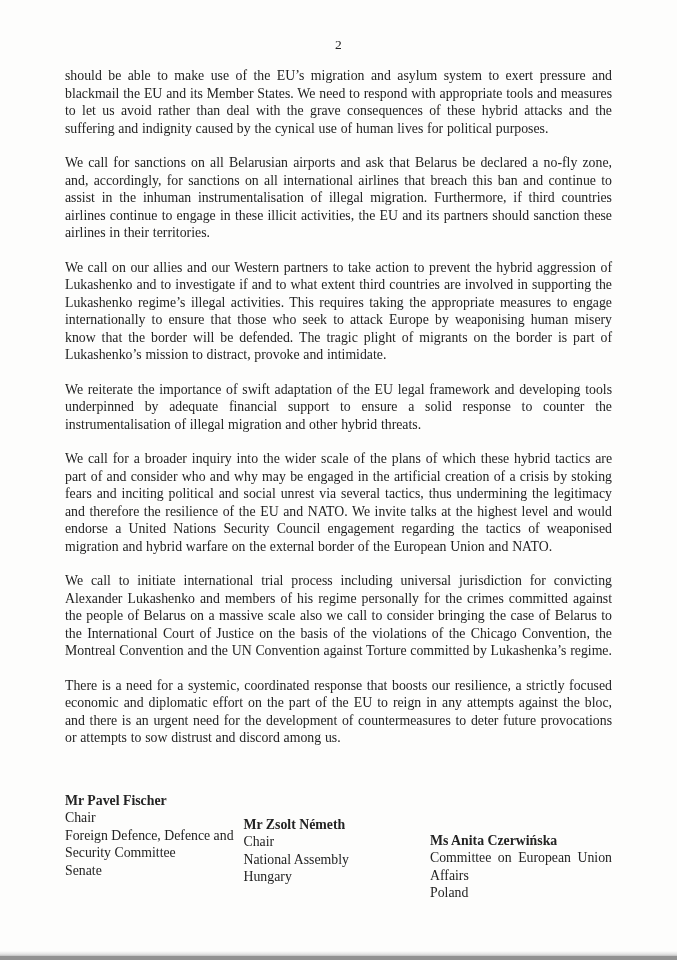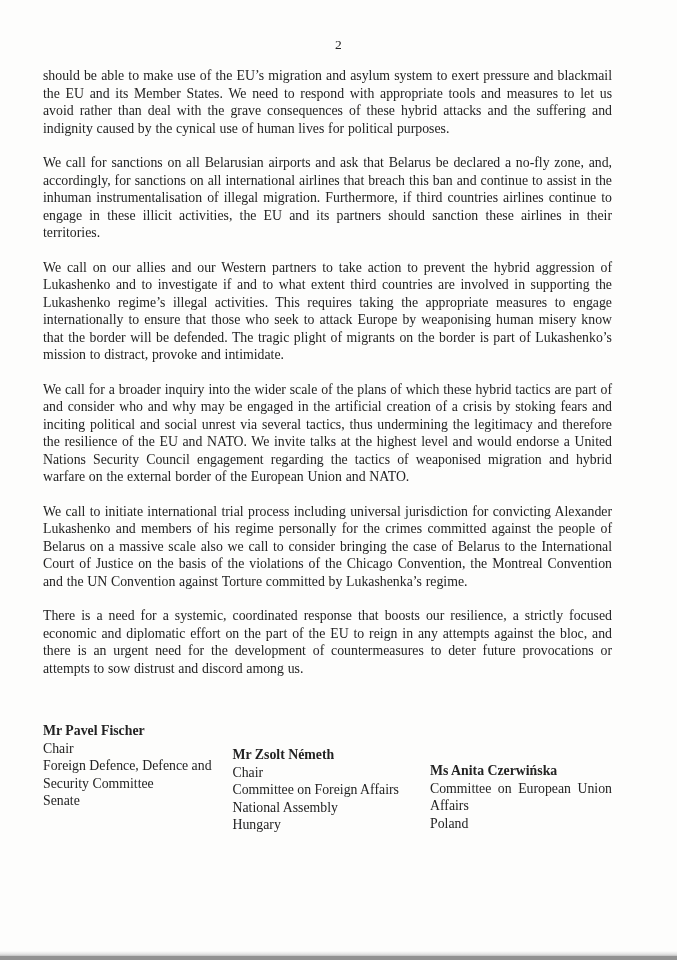--- a/index.html
+++ b/index.html
@@ -23,21 +23,21 @@
     overflow: hidden;
   }
   .page-number {
     text-align: center;
     padding-top: 37px;
     font-size: 13.5px;
     line-height: 16px;
     letter-spacing: 0.5px;
   }
   .content {
-    padding: 14px 65px 0 43px;
+    padding: 14px 65px 0 65px;
   }
   .para {
     font-size: 13.8px;
     line-height: 17.5px;
     text-align: justify;
     margin-bottom: 17px;
     word-spacing: 0.3px;
   }
   .signatures {
     display: flex;
@@ -77,37 +77,37 @@
 
 <div class="page">
 
   <div class="page-number">2</div>
 
   <div class="content">
 
     <p class="para">should be able to make use of the EU’s migration and asylum system to exert pressure and blackmail the EU and its Member States. We need to respond with appropriate tools and measures to let us avoid rather than deal with the grave consequences of these hybrid attacks and the suffering and indignity caused by the cynical use of human lives for political purposes.</p>
     <p class="para">We call for sanctions on all Belarusian airports and ask that Belarus be declared a no-fly zone, and, accordingly, for sanctions on all international airlines that breach this ban and continue to assist in the inhuman instrumentalisation of illegal migration. Furthermore, if third countries airlines continue to engage in these illicit activities, the EU and its partners should sanction these airlines in their territories.</p>
     <p class="para">We call on our allies and our Western partners to take action to prevent the hybrid aggression of Lukashenko and to investigate if and to what extent third countries are involved in supporting the Lukashenko regime’s illegal activities. This requires taking the appropriate measures to engage internationally to ensure that those who seek to attack Europe by weaponising human misery know that the border will be defended. The tragic plight of migrants on the border is part of Lukashenko’s mission to distract, provoke and intimidate.</p>
+    <p class="para">We reiterate the importance of swift adaptation of the EU legal framework and developing tools underpinned by adequate financial support to ensure a solid response to counter the instrumentalisation of illegal migration and other hybrid threats.</p>
     <p class="para">We call for a broader inquiry into the wider scale of the plans of which these hybrid tactics are part of and consider who and why may be engaged in the artificial creation of a crisis by stoking fears and inciting political and social unrest via several tactics, thus undermining the legitimacy and therefore the resilience of the EU and NATO. We invite talks at the highest level and would endorse a United Nations Security Council engagement regarding the tactics of weaponised migration and hybrid warfare on the external border of the European Union and NATO.</p>
     <p class="para">We call to initiate international trial process including universal jurisdiction for convicting Alexander Lukashenko and members of his regime personally for the crimes committed against the people of Belarus on a massive scale also we call to consider bringing the case of Belarus to the International Court of Justice on the basis of the violations of the Chicago Convention, the Montreal Convention and the UN Convention against Torture committed by Lukashenka’s regime.</p>
     <p class="para">There is a need for a systemic, coordinated response that boosts our resilience, a strictly focused economic and diplomatic effort on the part of the EU to reign in any attempts against the bloc, and there is an urgent need for the development of countermeasures to deter future provocations or attempts to sow distrust and discord among us.</p>
 
     <div class="signatures">
 
       <div class="sig-col sig-col-1">
         <span class="sig-line sig-name">Mr Pavel Fischer</span>
         <span class="sig-line">Chair</span>
         <span class="sig-line">Foreign Defence, Defence and Security Committee</span>
         <span class="sig-line">Senate</span>
       </div>
 
       <div class="sig-col sig-col-2">
         <span class="sig-line sig-name">Mr Zsolt Németh</span>
         <span class="sig-line">Chair</span>
-        <span class="sig-line">Committee on Foreign Affairs</span>
         <span class="sig-line">National Assembly</span>
         <span class="sig-line">Hungary</span>
       </div>
 
       <div class="sig-col sig-col-3">
         <span class="sig-line sig-name">Ms Anita Czerwińska</span>
         <span class="sig-line">Committee on European Union Affairs</span>
         <span class="sig-line">Poland</span>
       </div>
 

